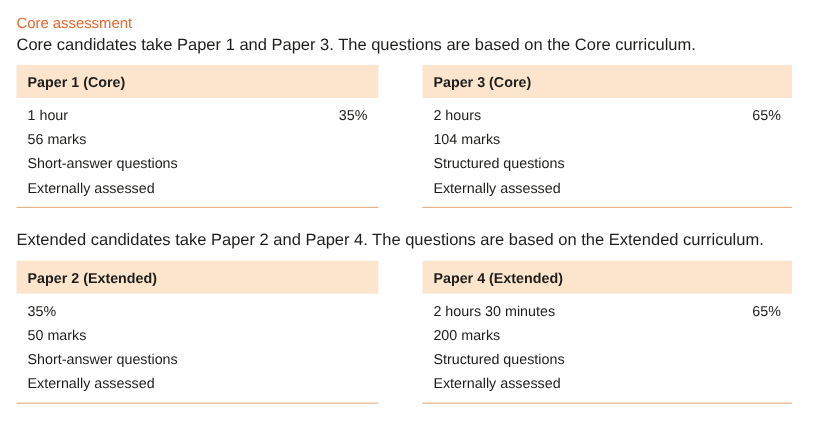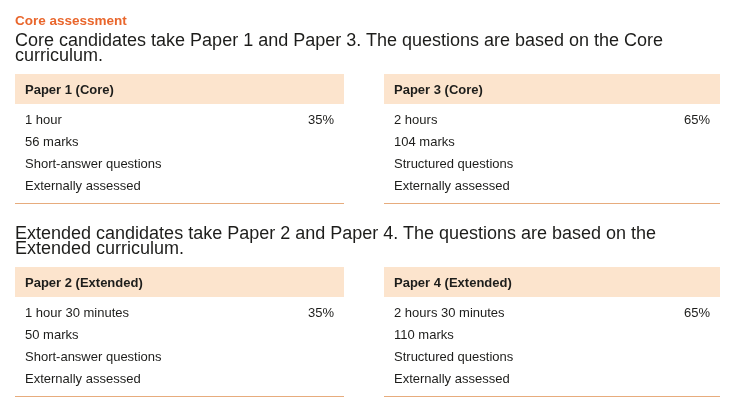--- a/index.html
+++ b/index.html
@@ -14,25 +14,25 @@
   .page {
     width: 740px;
     height: 407px;
     padding: 13px 20px 0 15px;
   }
   .section { margin-bottom: 0; }
   .section + .section { margin-top: 22px; }
   .section-heading {
     color: #e9662c;
     font-size: 13.5px;
-    font-weight: 700;
+    font-weight: 400;
     line-height: 16px;
   }
   .section-desc {
-    font-size: 18px;
+    font-size: 15px;
     line-height: 15px;
     margin-top: 4px;
   }
   .tables-row {
     display: flex;
     gap: 40px;
     margin-top: 11px;
   }
   .paper-table { width: 330px; }
   .paper-table.right { width: 337px; }
@@ -112,21 +112,20 @@
 
   <div class="section">
     <div class="section-desc">Extended candidates take Paper 2 and Paper 4. The questions are based on the Extended curriculum.</div>
 
     <div class="tables-row">
 
       <div class="paper-table">
         <div class="paper-table-header">Paper 2 (Extended)</div>
         <div class="paper-table-body">
           <div class="paper-row">
-            <span class="cell-left">1 hour 30 minutes</span>
             <span class="cell-right">35%</span>
           </div>
           <div class="paper-row">
             <span class="cell-left">50 marks</span>
           </div>
           <div class="paper-row">
             <span class="cell-left">Short-answer questions</span>
           </div>
           <div class="paper-row">
             <span class="cell-left">Externally assessed</span>
@@ -135,21 +134,21 @@
       </div>
 
       <div class="paper-table right">
         <div class="paper-table-header">Paper 4 (Extended)</div>
         <div class="paper-table-body">
           <div class="paper-row">
             <span class="cell-left">2 hours 30 minutes</span>
             <span class="cell-right">65%</span>
           </div>
           <div class="paper-row">
-            <span class="cell-left">110 marks</span>
+            <span class="cell-left">200 marks</span>
           </div>
           <div class="paper-row">
             <span class="cell-left">Structured questions</span>
           </div>
           <div class="paper-row">
             <span class="cell-left">Externally assessed</span>
           </div>
         </div>
       </div>
 

